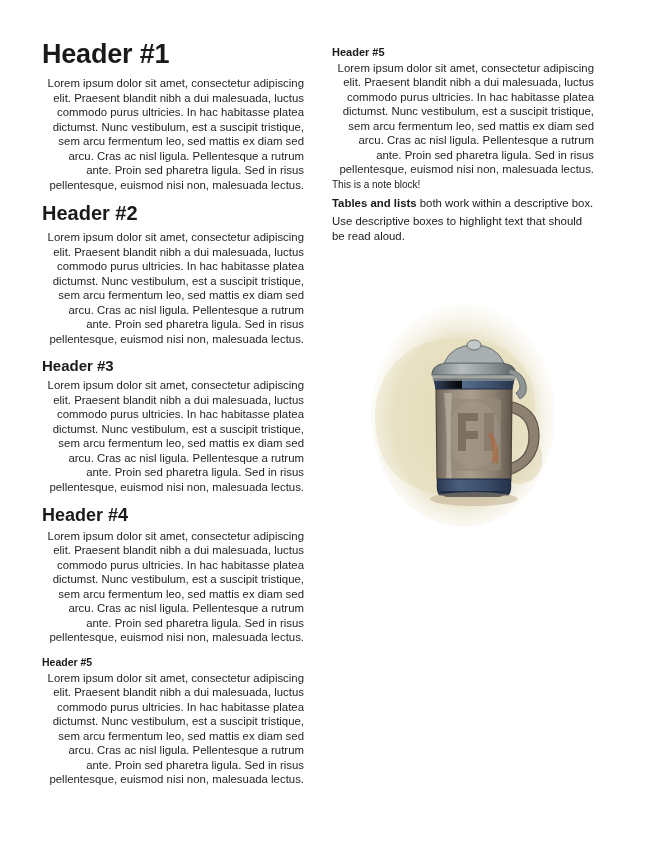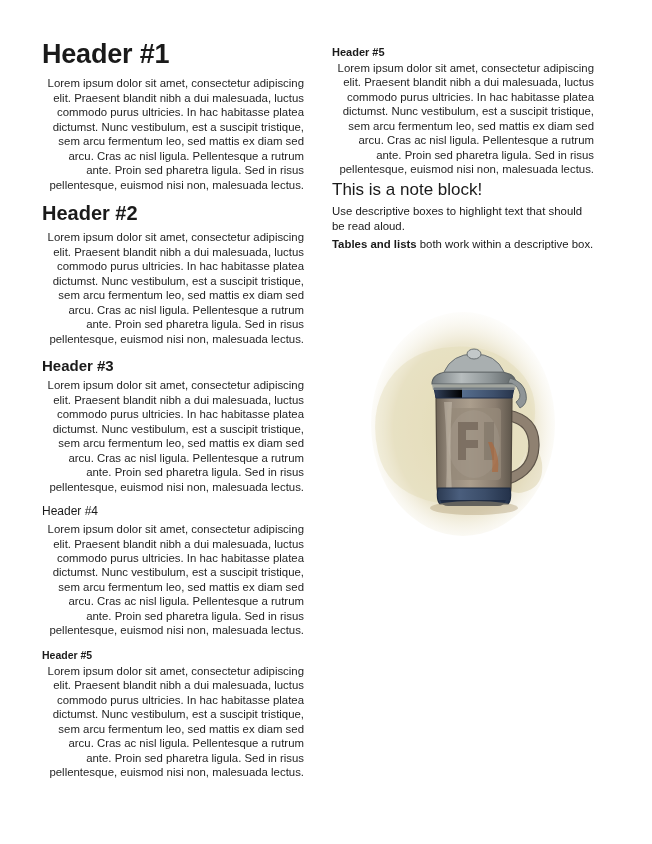--- a/index.html
+++ b/index.html
@@ -50,22 +50,22 @@
     margin: 10px 0 6px 0;
     line-height: 1.1;
   }
   .h3 {
     font-size: 15px;
     font-weight: bold;
     margin: 11px 0 4px 0;
     line-height: 1.15;
   }
   .h4 {
-    font-size: 12px;
-    font-weight: normal;
+    font-size: 18px;
+    font-weight: bold;
     margin: 11px 0 3px 0;
     line-height: 1.15;
   }
   .h5 {
     font-size: 10.5px;
     font-weight: bold;
     margin: 11px 0 3px 0;
     line-height: 1.15;
   }
   .col-right .h5-top {
@@ -81,21 +81,21 @@
     color: #1f1f1f;
     text-align: right;
   }
 
   .note-title {
     font-size: 10.5px;
     font-weight: bold;
     margin: 6px 0 1px 0;
   }
   .note-text {
-    font-size: 17px;
+    font-size: 10px;
     line-height: 1.27;
     margin: 0 0 4px 0;
   }
   .drop-title {
     font-size: 10.5px;
     font-weight: bold;
     margin: 4px 0 1px 0;
   }
   .desc-text {
     font-size: 11.4px;
@@ -139,23 +139,23 @@
       <p class="body">Lorem ipsum dolor sit amet, consectetur adipiscing elit. Praesent blandit nibh a dui malesuada, luctus commodo purus ultricies. In hac habitasse platea dictumst. Nunc vestibulum, est a suscipit tristique, sem arcu fermentum leo, sed mattis ex diam sed arcu. Cras ac nisl ligula. Pellentesque a rutrum ante. Proin sed pharetra ligula. Sed in risus pellentesque, euismod nisi non, malesuada lectus.</p>
     </div>
 
     <div class="col col-right">
 
       <div class="h5-top">Header #5</div>
       <p class="body">Lorem ipsum dolor sit amet, consectetur adipiscing elit. Praesent blandit nibh a dui malesuada, luctus commodo purus ultricies. In hac habitasse platea dictumst. Nunc vestibulum, est a suscipit tristique, sem arcu fermentum leo, sed mattis ex diam sed arcu. Cras ac nisl ligula. Pellentesque a rutrum ante. Proin sed pharetra ligula. Sed in risus pellentesque, euismod nisi non, malesuada lectus.</p>
 
       <div class="note-text">This is a note block!</div>
 
+      <div class="desc-text"><b>Tables and lists</b><span> both work within a descriptive box.</span></div>
+
       <div class="desc-text">Use descriptive boxes to highlight text that should be read aloud.</div>
-
-      <div class="desc-text"><b>Tables and lists</b><span> both work within a descriptive box.</span></div>
 
       <div class="illustration">
         <svg width="262" height="260" viewBox="0 0 262 260" xmlns="http://www.w3.org/2000/svg" aria-hidden="true">
           <defs>
             <radialGradient id="washGrad" cx="50%" cy="52%" r="58%">
               <stop offset="0%" stop-color="#e3d9b4" stop-opacity="0.85"></stop>
               <stop offset="65%" stop-color="#ddd2a8" stop-opacity="0.55"></stop>
               <stop offset="100%" stop-color="#ffffff" stop-opacity="0"></stop>
             </radialGradient>
             <linearGradient id="bodyGrad" x1="0" y1="0" x2="1" y2="0">

